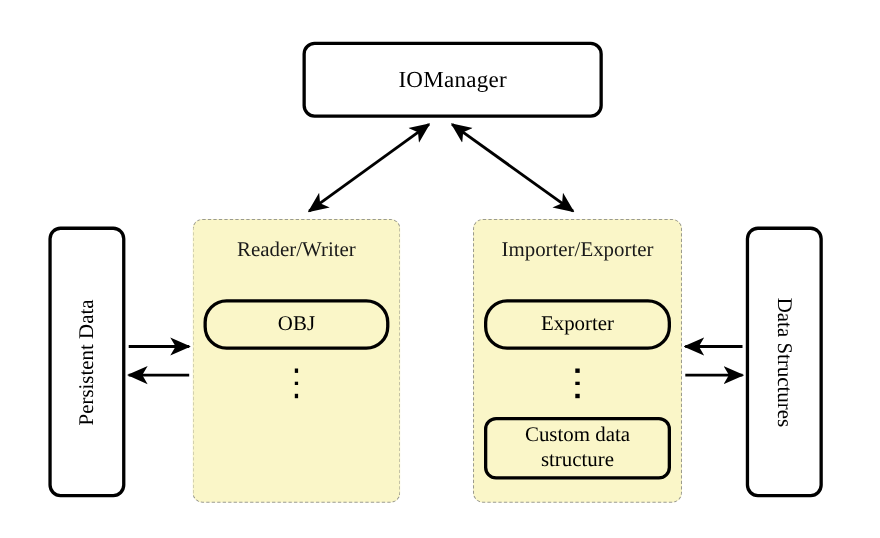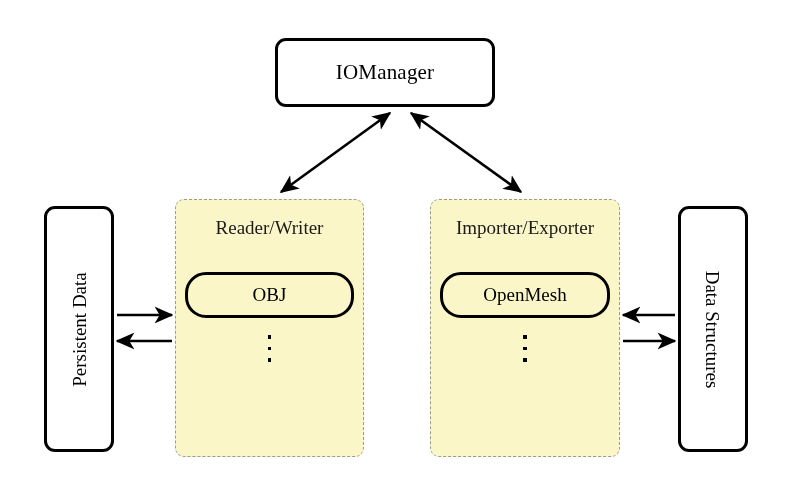--- a/index.html
+++ b/index.html
@@ -30,21 +30,21 @@
     align-items: center;
     justify-content: center;
     text-align: center;
     color: #000000;
   }
 
   
   #io-manager {
     left: 275px;
     top: 38px;
-    width: 220px;
+    width: 273px;
     height: 69px;
     font-size: 21px;
     letter-spacing: 0.2px;
   }
 
   
   .side-box {
     width: 70px;
     height: 246px;
     top: 206px;
@@ -160,29 +160,35 @@
       <i></i>
       <i></i>
     </div>
 
   </div>
 
   <div class="panel" id="panel-importexport">
     <div class="panel-title">Importer/Exporter</div>
 
     <div class="item single">
-      <span>OpenMesh</span>
+      <span>Exporter</span>
     </div>
 
     <div class="vdots">
       <i></i>
       <i></i>
       <i></i>
     </div>
 
+    <div class="item double">
+      <span>
+        <span>Custom data</span><br>
+        <span>structure</span>
+      </span>
+    </div>
   </div>
 
   <svg class="overlay" viewBox="0 0 800 489">
     <defs>
       <marker id="ah" viewBox="0 0 10 10" refX="9.2" refY="5" markerWidth="7.2" markerHeight="7.2" orient="auto-start-reverse">
         <path d="M 0 0.6 L 10 5 L 0 9.4 L 2.6 5 Z" fill="#000000"></path>
       </marker>
     </defs>
 
     <line x1="390" y1="113" x2="281" y2="192" stroke-width="2.6" marker-start="url(#ah)" marker-end="url(#ah)"></line>

